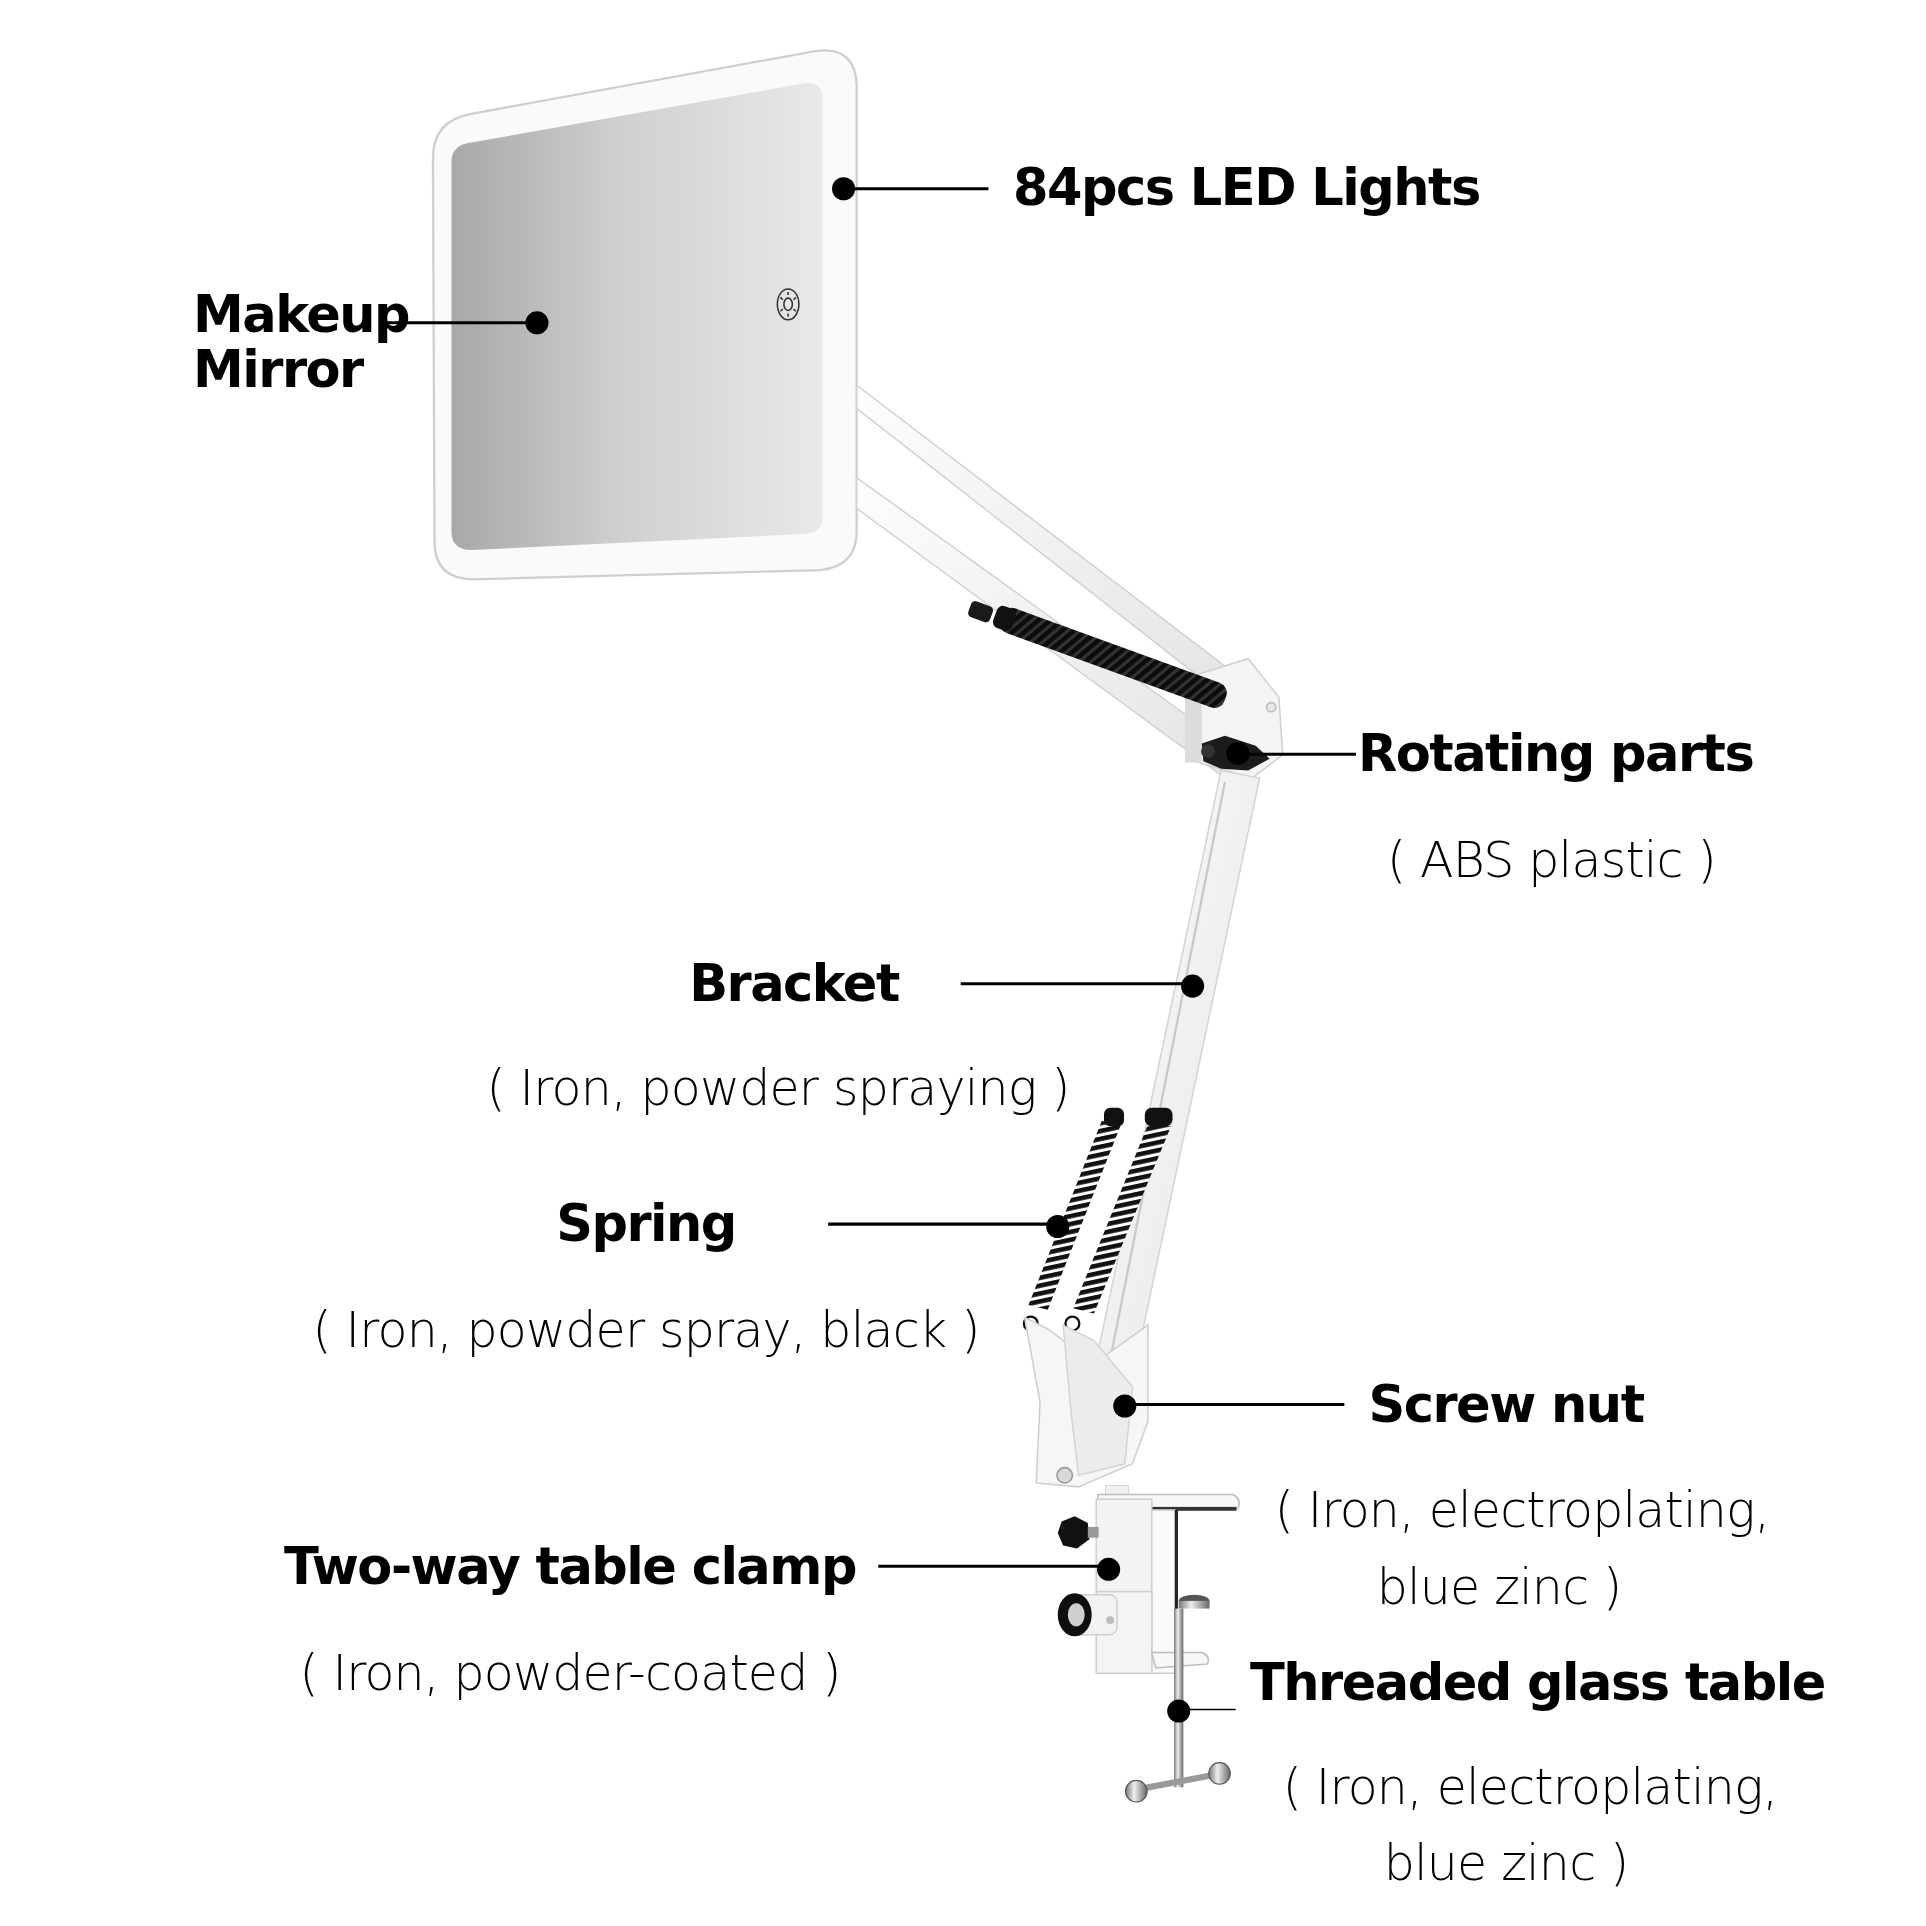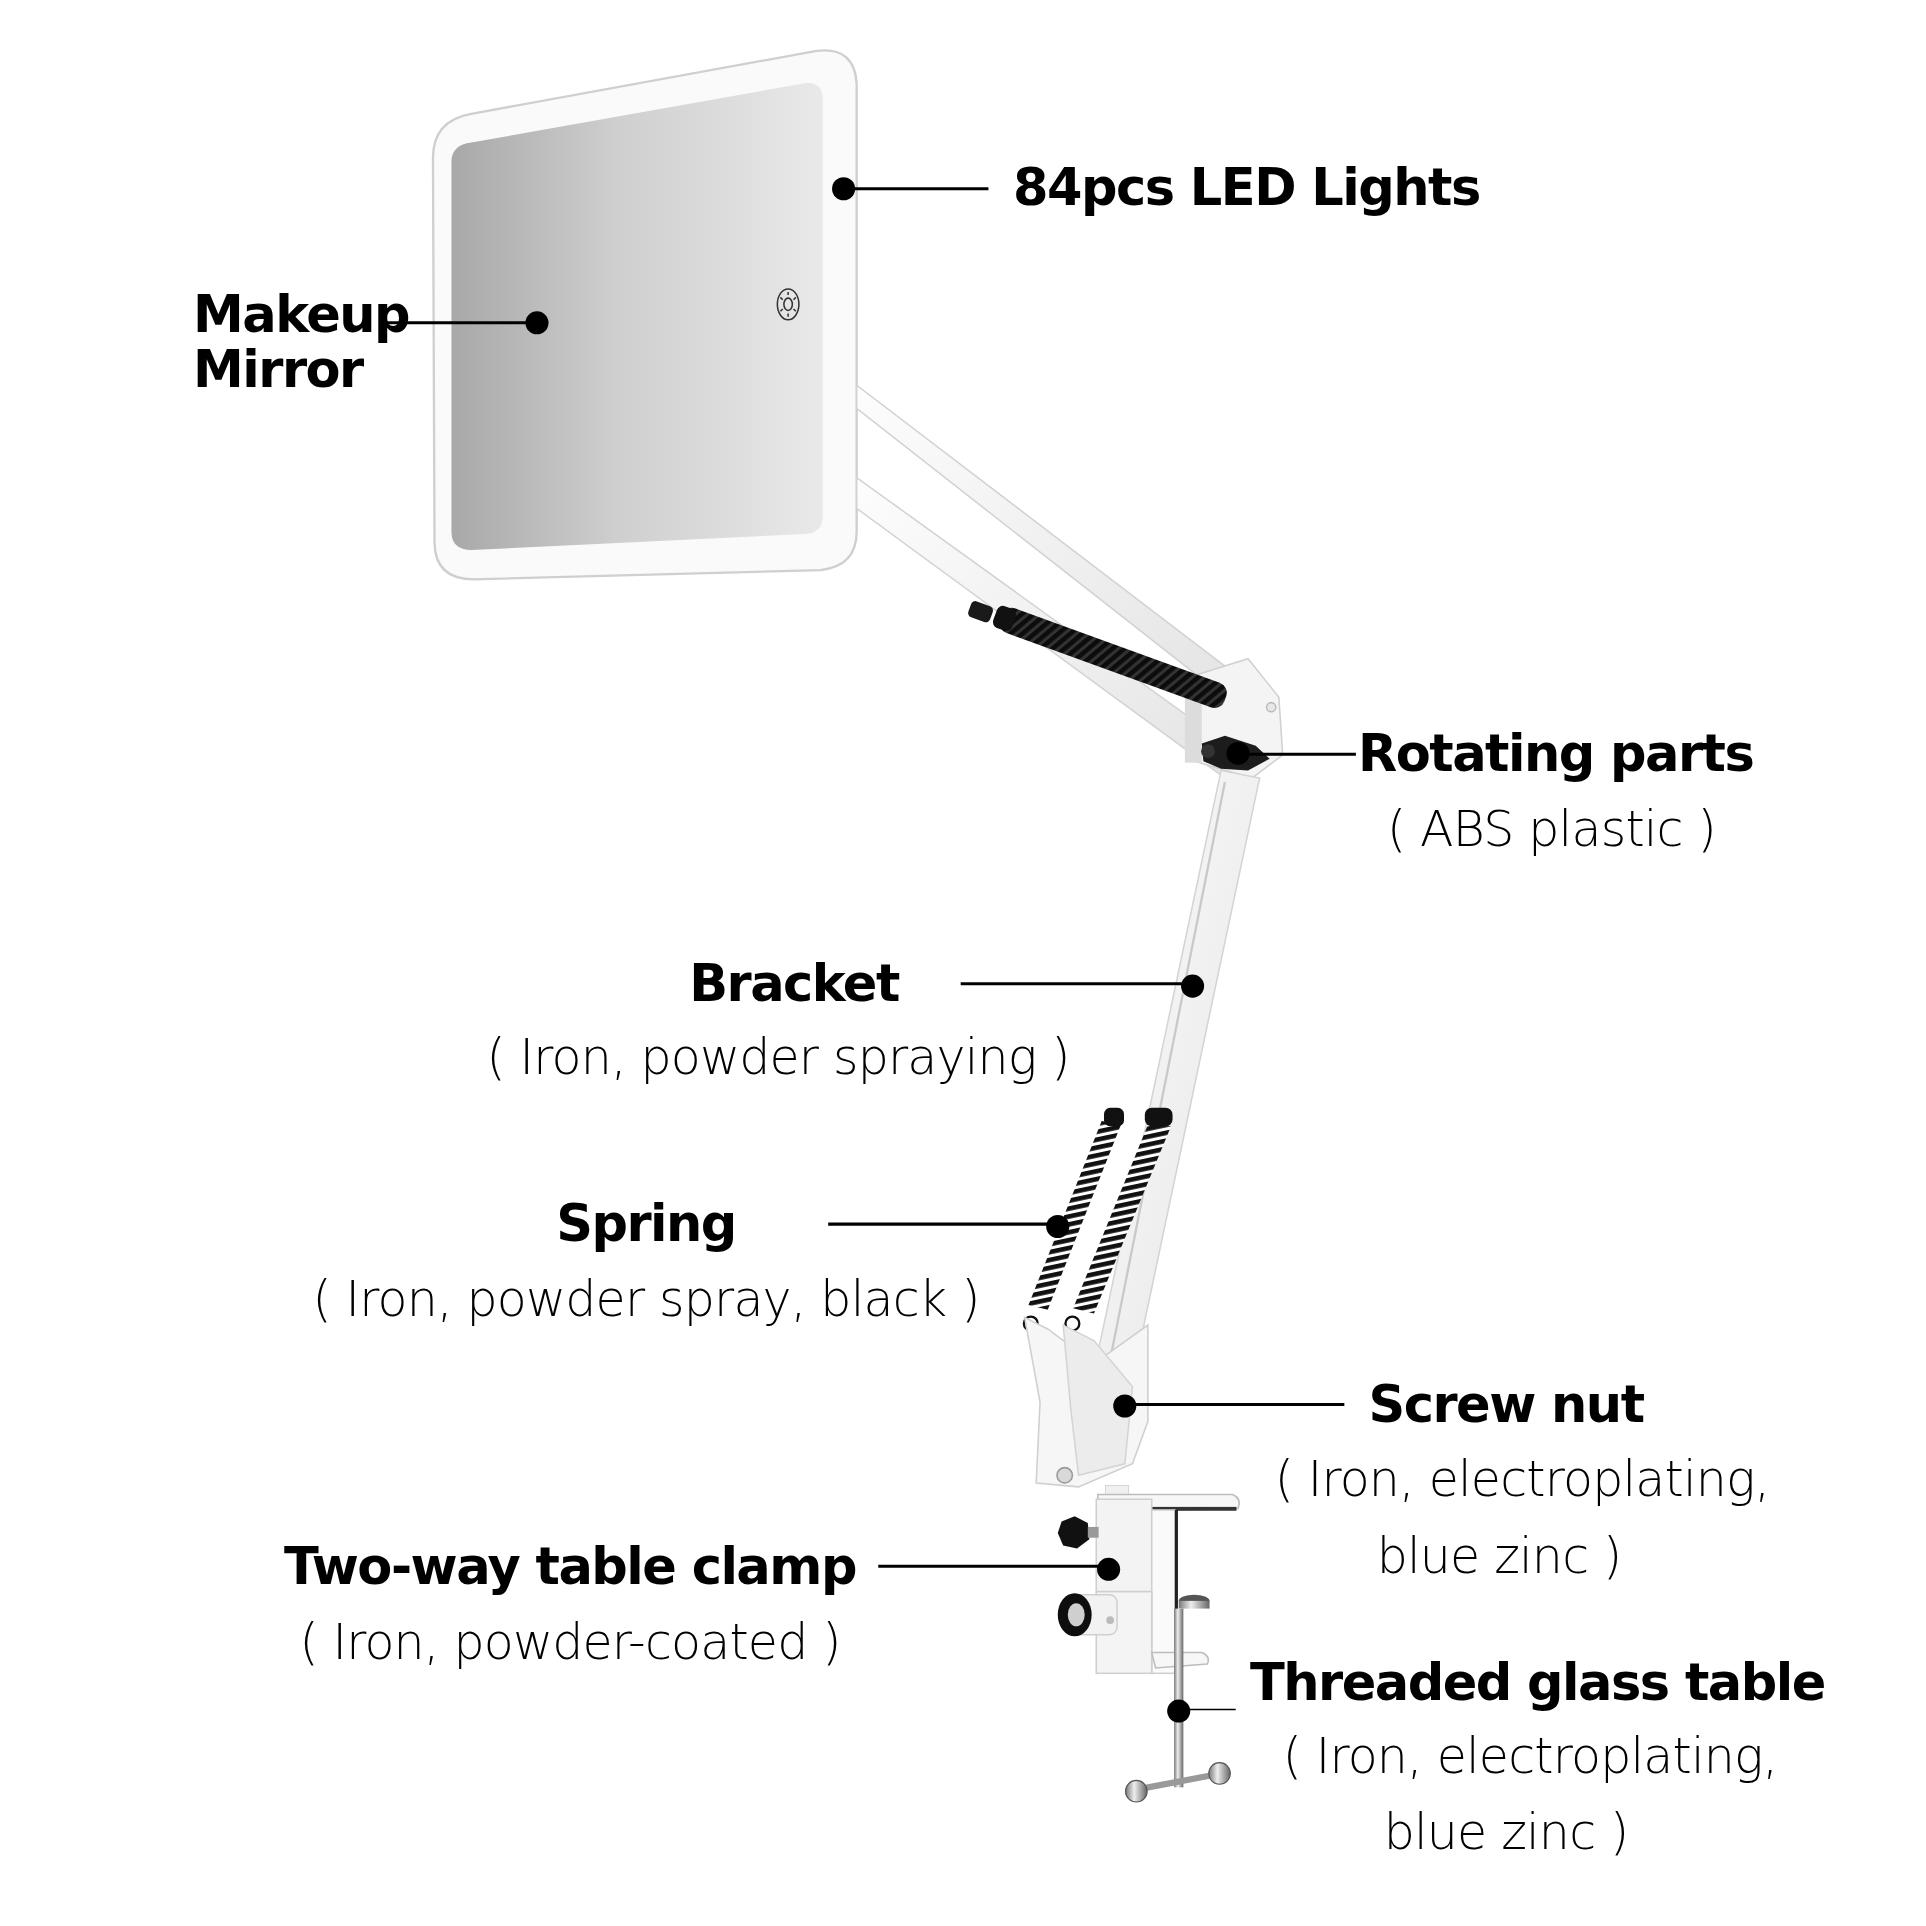--- a/index.html
+++ b/index.html
@@ -1,20 +1,20 @@
 <!DOCTYPE html>
 <html style="font-size:12.3px"><head>
 <meta charset="utf-8">
 <style>
   html, body { margin: 0; padding: 0; background: #ffffff; }
   body { width: 1926px; height: 1926px; position: relative; overflow: hidden; font-family: "DejaVu Sans", sans-serif; }
   #illustration { position: absolute; left: 0; top: 0; width: 1926px; height: 1926px; }
   .label { position: absolute; color: #000; line-height: 1; white-space: nowrap; }
   .title { font-family: "DejaVu Sans", sans-serif; font-weight: bold; font-size: 51px; letter-spacing: -1.5px; }
-  .sub { font-family: "DejaVu Sans", sans-serif; font-weight: 200; font-size: 49px; letter-spacing: -0.8px; }
+  .sub { font-family: "DejaVu Sans", sans-serif; font-weight: 200; font-size: 49px; letter-spacing: -0.8px; margin-top: 31px; }
   .center { transform: translateX(-50%); text-align: center; }
 </style>
 </head>
 <body>
 
 <svg id="illustration" viewBox="0 0 2500 2500" xmlns="http://www.w3.org/2000/svg">
   <defs>
     <linearGradient id="mirrorGrad" x1="0" y1="0" x2="1" y2="0">
       <stop offset="0" stop-color="#a8a8a8"></stop>
       <stop offset="0.45" stop-color="#cfcfcf"></stop>

